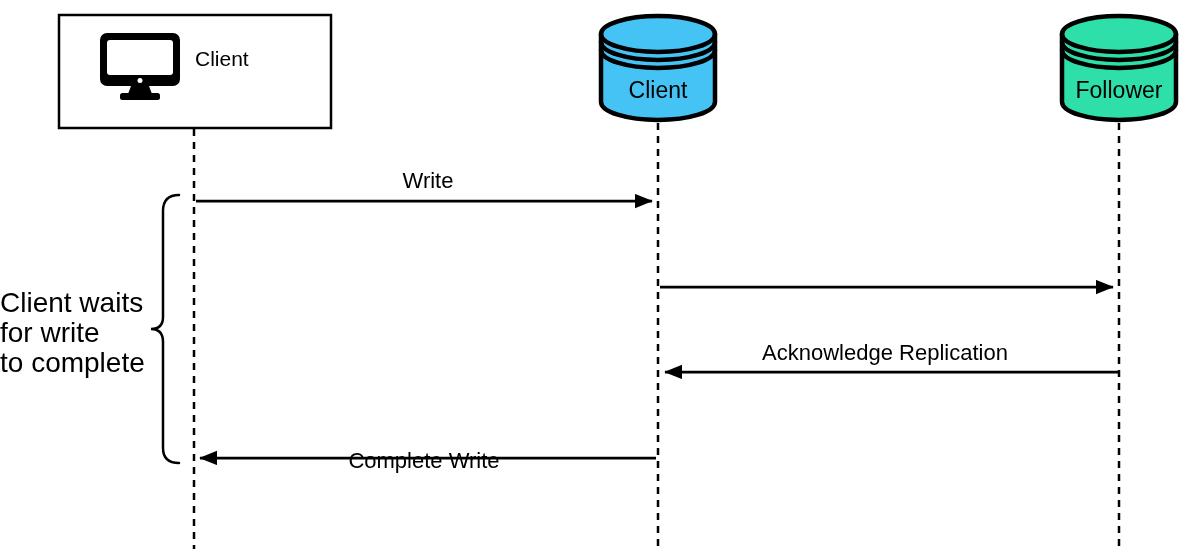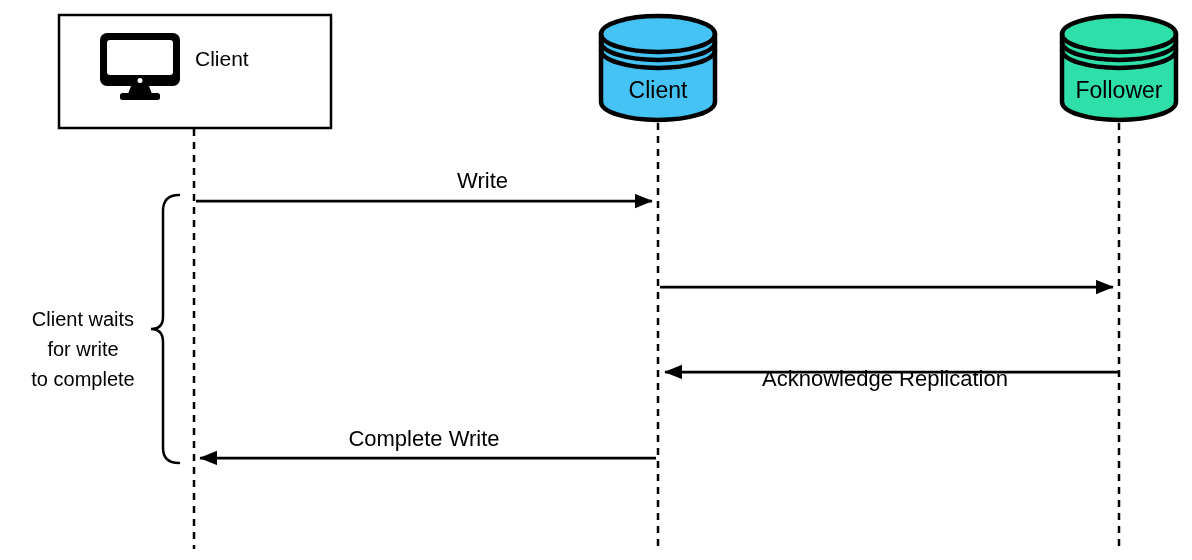--- a/index.html
+++ b/index.html
@@ -32,24 +32,23 @@
   .actor-lbl {
     font-size: 23px;
   }
   .client-lbl {
     font-size: 21px;
     text-align: left;
   }
   .note {
     position: absolute;
     left: 0px;
-    top: 304px;
+    top: 288px;
     width: 166px;
-    text-align: center;
-    font-size: 20px;
+    font-size: 28px;
     line-height: 30px;
     color: #000000;
     white-space: pre-line;
   }
 </style>
 </head>
 <body>
 
 <div class="canvas">
 
@@ -98,21 +97,21 @@
       <line x1="656" y1="458" x2="200" y2="458" marker-end="url(#arrowhead)"></line>
     </g>
 
     <path d="M179,195 Q163,195 163,211 L163,317 Q163,329 151,329 Q163,329 163,342 L163,448 Q163,463 179,463" fill="none" stroke="#000000" stroke-width="2.5" stroke-linecap="round"></path>
   </svg>
 
   <div class="lbl client-lbl" style="left:195px; top:46px; width:120px;">Client</div>
   <div class="lbl actor-lbl" style="left:578px; top:77px; width:160px;">Client</div>
   <div class="lbl actor-lbl" style="left:1039px; top:77px; width:160px;">Follower</div>
 
-  <div class="lbl" style="left:308px; top:168px; width:200px;text-align:right;">Write</div>
-  <div class="lbl" style="left:710px; top:340px; width:350px;margin-top:26px;">Acknowledge Replication</div>
-  <div class="lbl" style="left:274px; top:426px; width:300px;">Complete Write</div>
+  <div class="lbl" style="left:328px; top:168px; width:200px;">Write</div>
+  <div class="lbl" style="left:710px; top:340px; width:350px;">Acknowledge Replication</div>
+  <div class="lbl" style="left:274px; top:448px; width:300px;">Complete Write</div>
 
   <div class="note">Client waits
 for write
 to complete</div>
 
 </div>
 
 </body></html>

